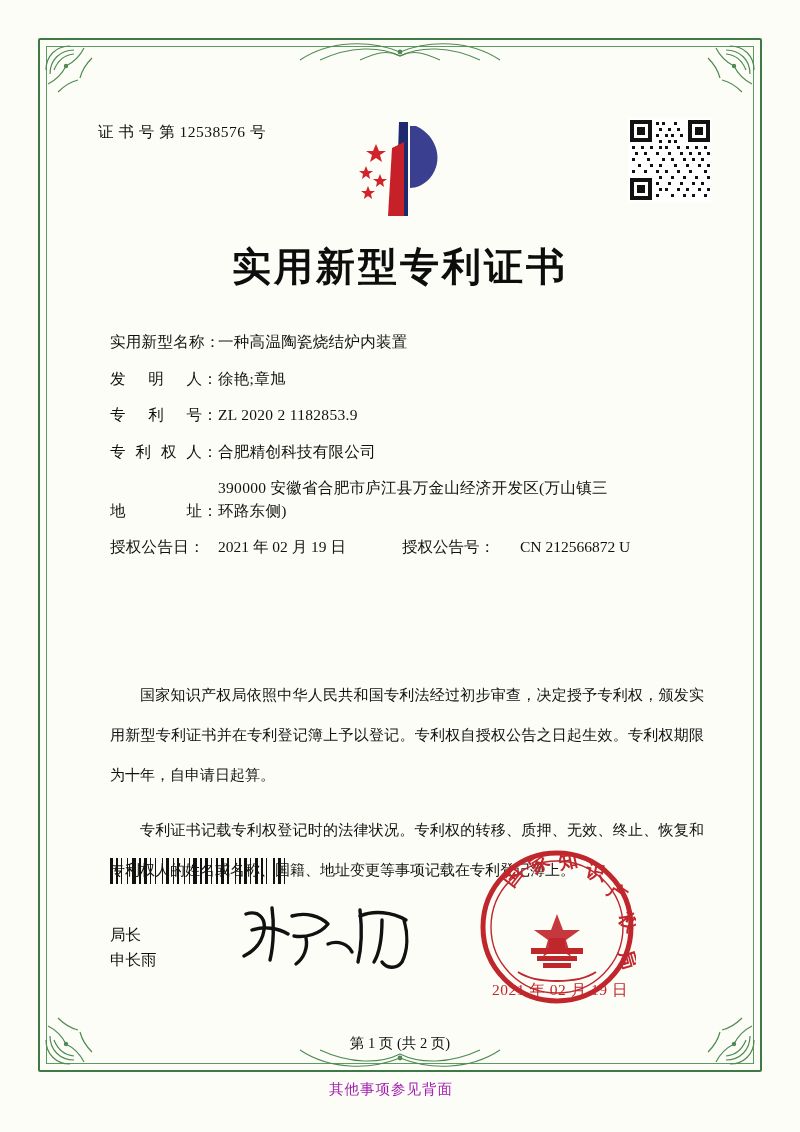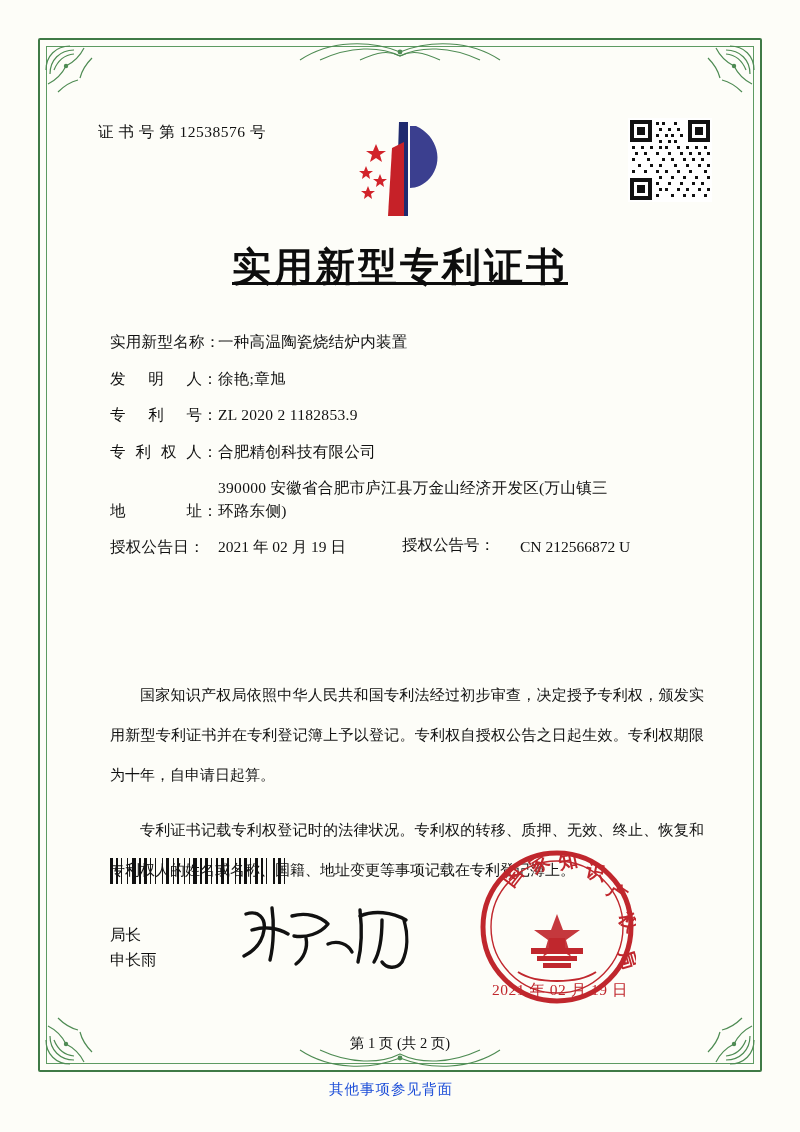--- a/index.html
+++ b/index.html
@@ -90,21 +90,20 @@
     position: absolute;
     left: 0;
     right: 0;
     top: 240px;
     text-align: center;
     font-size: 39px;
     font-weight: bold;
     letter-spacing: 3px;
     color: #0d0d0d;
     font-family: "DejaVu Serif", "Liberation Serif", serif;
-    text-decoration: underline;
   }
 
   
   .fields {
     position: absolute;
     left: 110px;
     right: 96px;
     top: 334px;
     font-size: 15.5px;
     line-height: 1.0;
@@ -132,21 +131,21 @@
   }
   .field-value .line2 {
     display: block;
     margin-top: 7px;
   }
   .inline-split {
     display: flex;
     width: 100%;
   }
   .inline-split .seg-a { flex: 0 0 292px; }
-  .inline-split .seg-b-label { flex: 0 0 118px; font-family: Liberation Mono, monospace; }
+  .inline-split .seg-b-label { flex: 0 0 118px; }
   .inline-split .seg-b-value { flex: 1; }
 
   
   .paras {
     position: absolute;
     left: 110px;
     right: 96px;
     top: 660px;
     font-size: 15px;
     line-height: 40px;
@@ -218,21 +217,21 @@
     font-size: 14.5px;
     color: #111;
   }
   .footnote {
     position: absolute;
     left: 0;
     right: 18px;
     top: 1080px;
     text-align: center;
     font-size: 14.5px;
-    color: #1d4ed8;
+    color: #a21caf;
     letter-spacing: 1px;
     font-family: Liberation Mono, monospace;
   }
 </style>
 </head>
 <body>
 
 <div class="page">
 
   <div class="frame-outer"></div>

